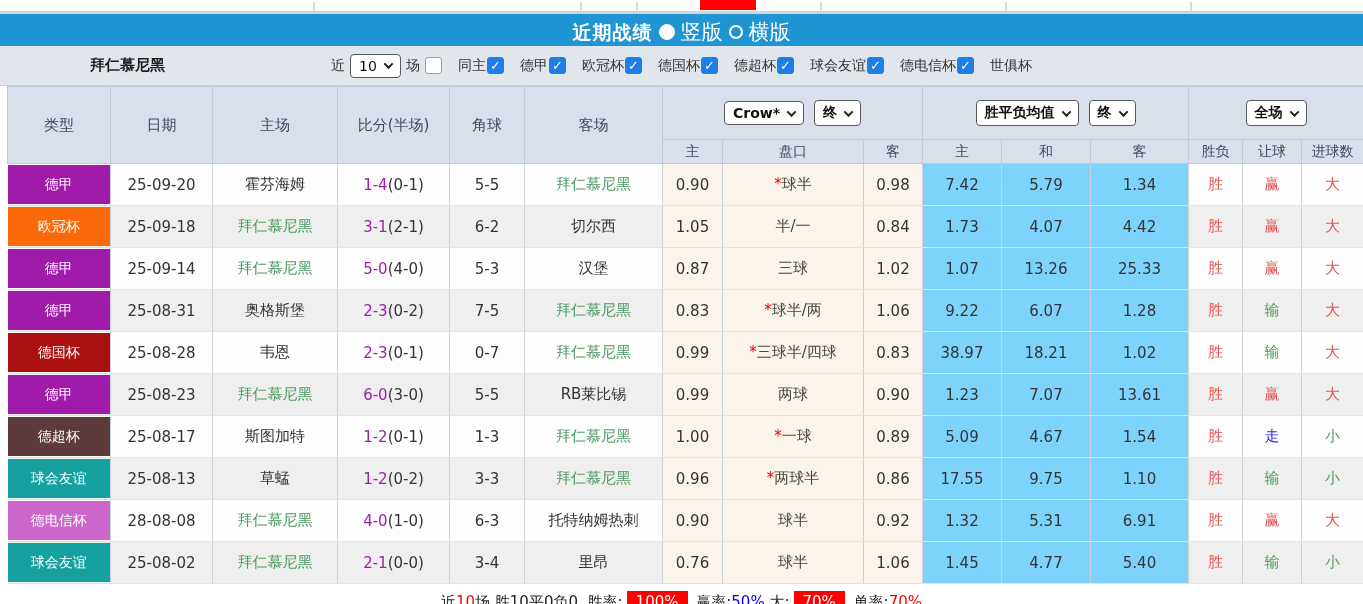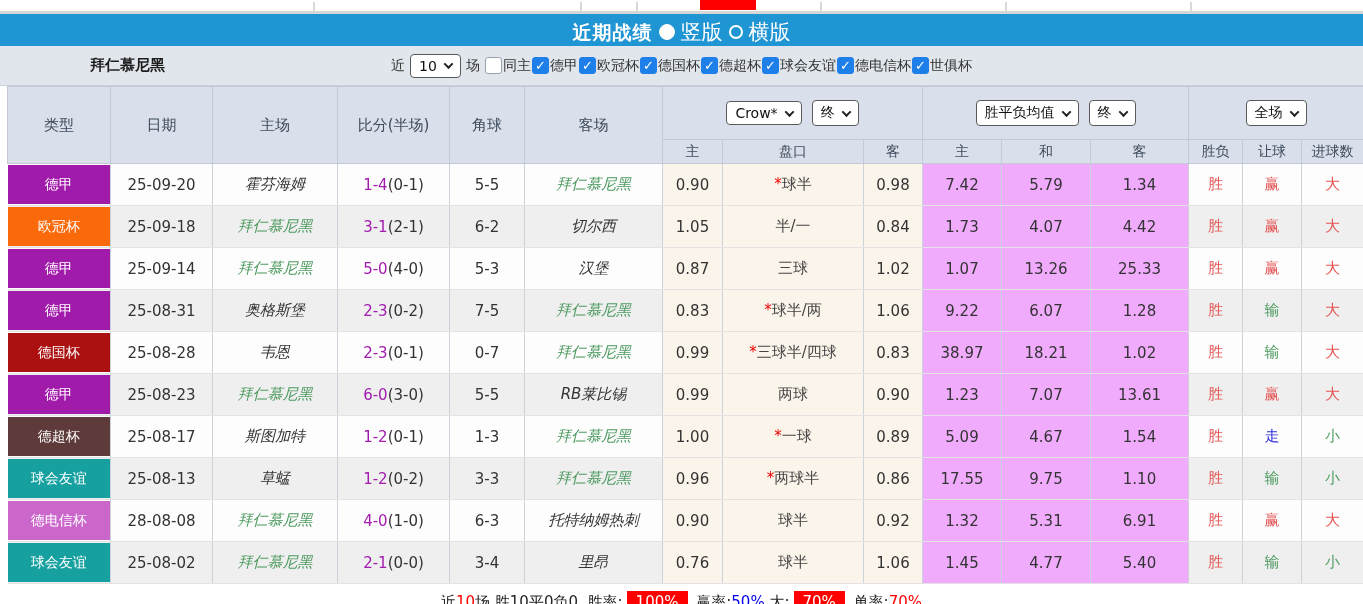--- a/index.html
+++ b/index.html
@@ -16,47 +16,47 @@
   
   .blue-bar { height:32px; background:#2095d3; display:flex; align-items:flex-end; justify-content:center; color:#fff; }
   .section-title { font-size:19px; font-weight:bold; letter-spacing:1px; }
   .radio-item { display:inline-flex; align-items:center; gap:6px; margin-left:6px; cursor:pointer; font-size:21px; }
   .radio { width:14px; height:14px; border-radius:50%; border:2px solid #fff; background:transparent; display:inline-block; }
   .radio.sel { background:#fff; width:16px; height:16px; border-width:1px; }
   
   .filter-bar { position:relative; height:40px; background:#e1e6ec; border-bottom:1px solid #c9cfd8; display:flex; align-items:center; font-size:14px; color:#333; }
   .team-name { position:absolute; left:90px; font-weight:bold; font-size:15px; color:#1d1d1d; }
   .filter-controls { margin:0 auto; display:flex; align-items:center; gap:5px; }
-  .cb-item { display:inline-flex; align-items:center; gap:1px; }
+  .cb-item { display:inline-flex; align-items:center; gap:16px; }
   .cb { width:17px; height:17px; border-radius:3px; background:#fff; border:1px solid #98a0aa; display:inline-flex; align-items:center; justify-content:center; cursor:pointer; }
   .cb.checked { background:#1e7fe8; border-color:#1e7fe8; color:#fff; font-size:13px; font-weight:bold; }
   .cb.checked::after { content:"✓"; }
   
   .sel-box { display:inline-flex; align-items:center; background:#fff; border:1px solid #5a5a5a; border-radius:4px; padding:3px 8px; font-size:14px; color:#111; cursor:pointer; white-space:nowrap; }
   .chev { width:7px; height:7px; border-right:2px solid #222; border-bottom:2px solid #222; transform:rotate(45deg) translate(-1px,-1px); display:inline-block; margin-left:8px; }
   
   .table-wrap { padding-left:7px; background:#fff; }
   table { border-collapse:collapse; width:1356px; table-layout:fixed; }
   thead th { background:#d9e0eb; font-weight:normal; color:#3e4a5c; font-size:15px;
              border:1px solid #c3cad5; }
   thead tr.dd-row th { height:37px; }
   thead tr.sub-row th { height:24px; font-size:14px; }
-  .dd-cell { padding:13px; }
+  .dd-cell { padding:13px;font-weight:bold; }
   .dd-group { display:flex; align-items:center; justify-content:center; gap:10px; }
   tbody td { height:41px; text-align:center; font-size:15px; border-right:1px solid #ccd2d9; border-bottom:1px solid #e3e3e3; padding:0; }
   tbody tr:nth-child(odd) { background:#fdfdfd; }
   tbody tr:nth-child(even) { background:#efefef; }
   td.cream { background:#faf4ea; }
-  td.lblue { background:#f0abfc; }
+  td.lblue { background:#7dd3fc; }
   td.typecell { padding:0; border-right:1px solid #ccd2d9; }
   .badge { margin:1px 0; height:39px; display:flex; align-items:center; justify-content:center; color:#fff; font-size:14px; cursor:pointer; }
   .score { color:#a21caf; }
   .half { color:#333; }
   .team { color:#4c9a5f; }
-  .teamcell { cursor:pointer;font-style:italic; }
+  .teamcell { cursor:pointer; }
   .star { color:#ee0000; }
   .hline { color:#444; }
   .c-red { color:#e45555; }
   .c-green { color:#4c9a5f; }
   .c-blue { color:#2a2ae0; }
   
   .summary-bar { height:36px; display:flex; align-items:center; justify-content:center; font-size:15px; color:#222; background:#fff; white-space:pre; }
   .ft-plain { color:#222; }
   .ft-red { color:#ff0000; }
   .ft-blue { color:#0000ee; }

